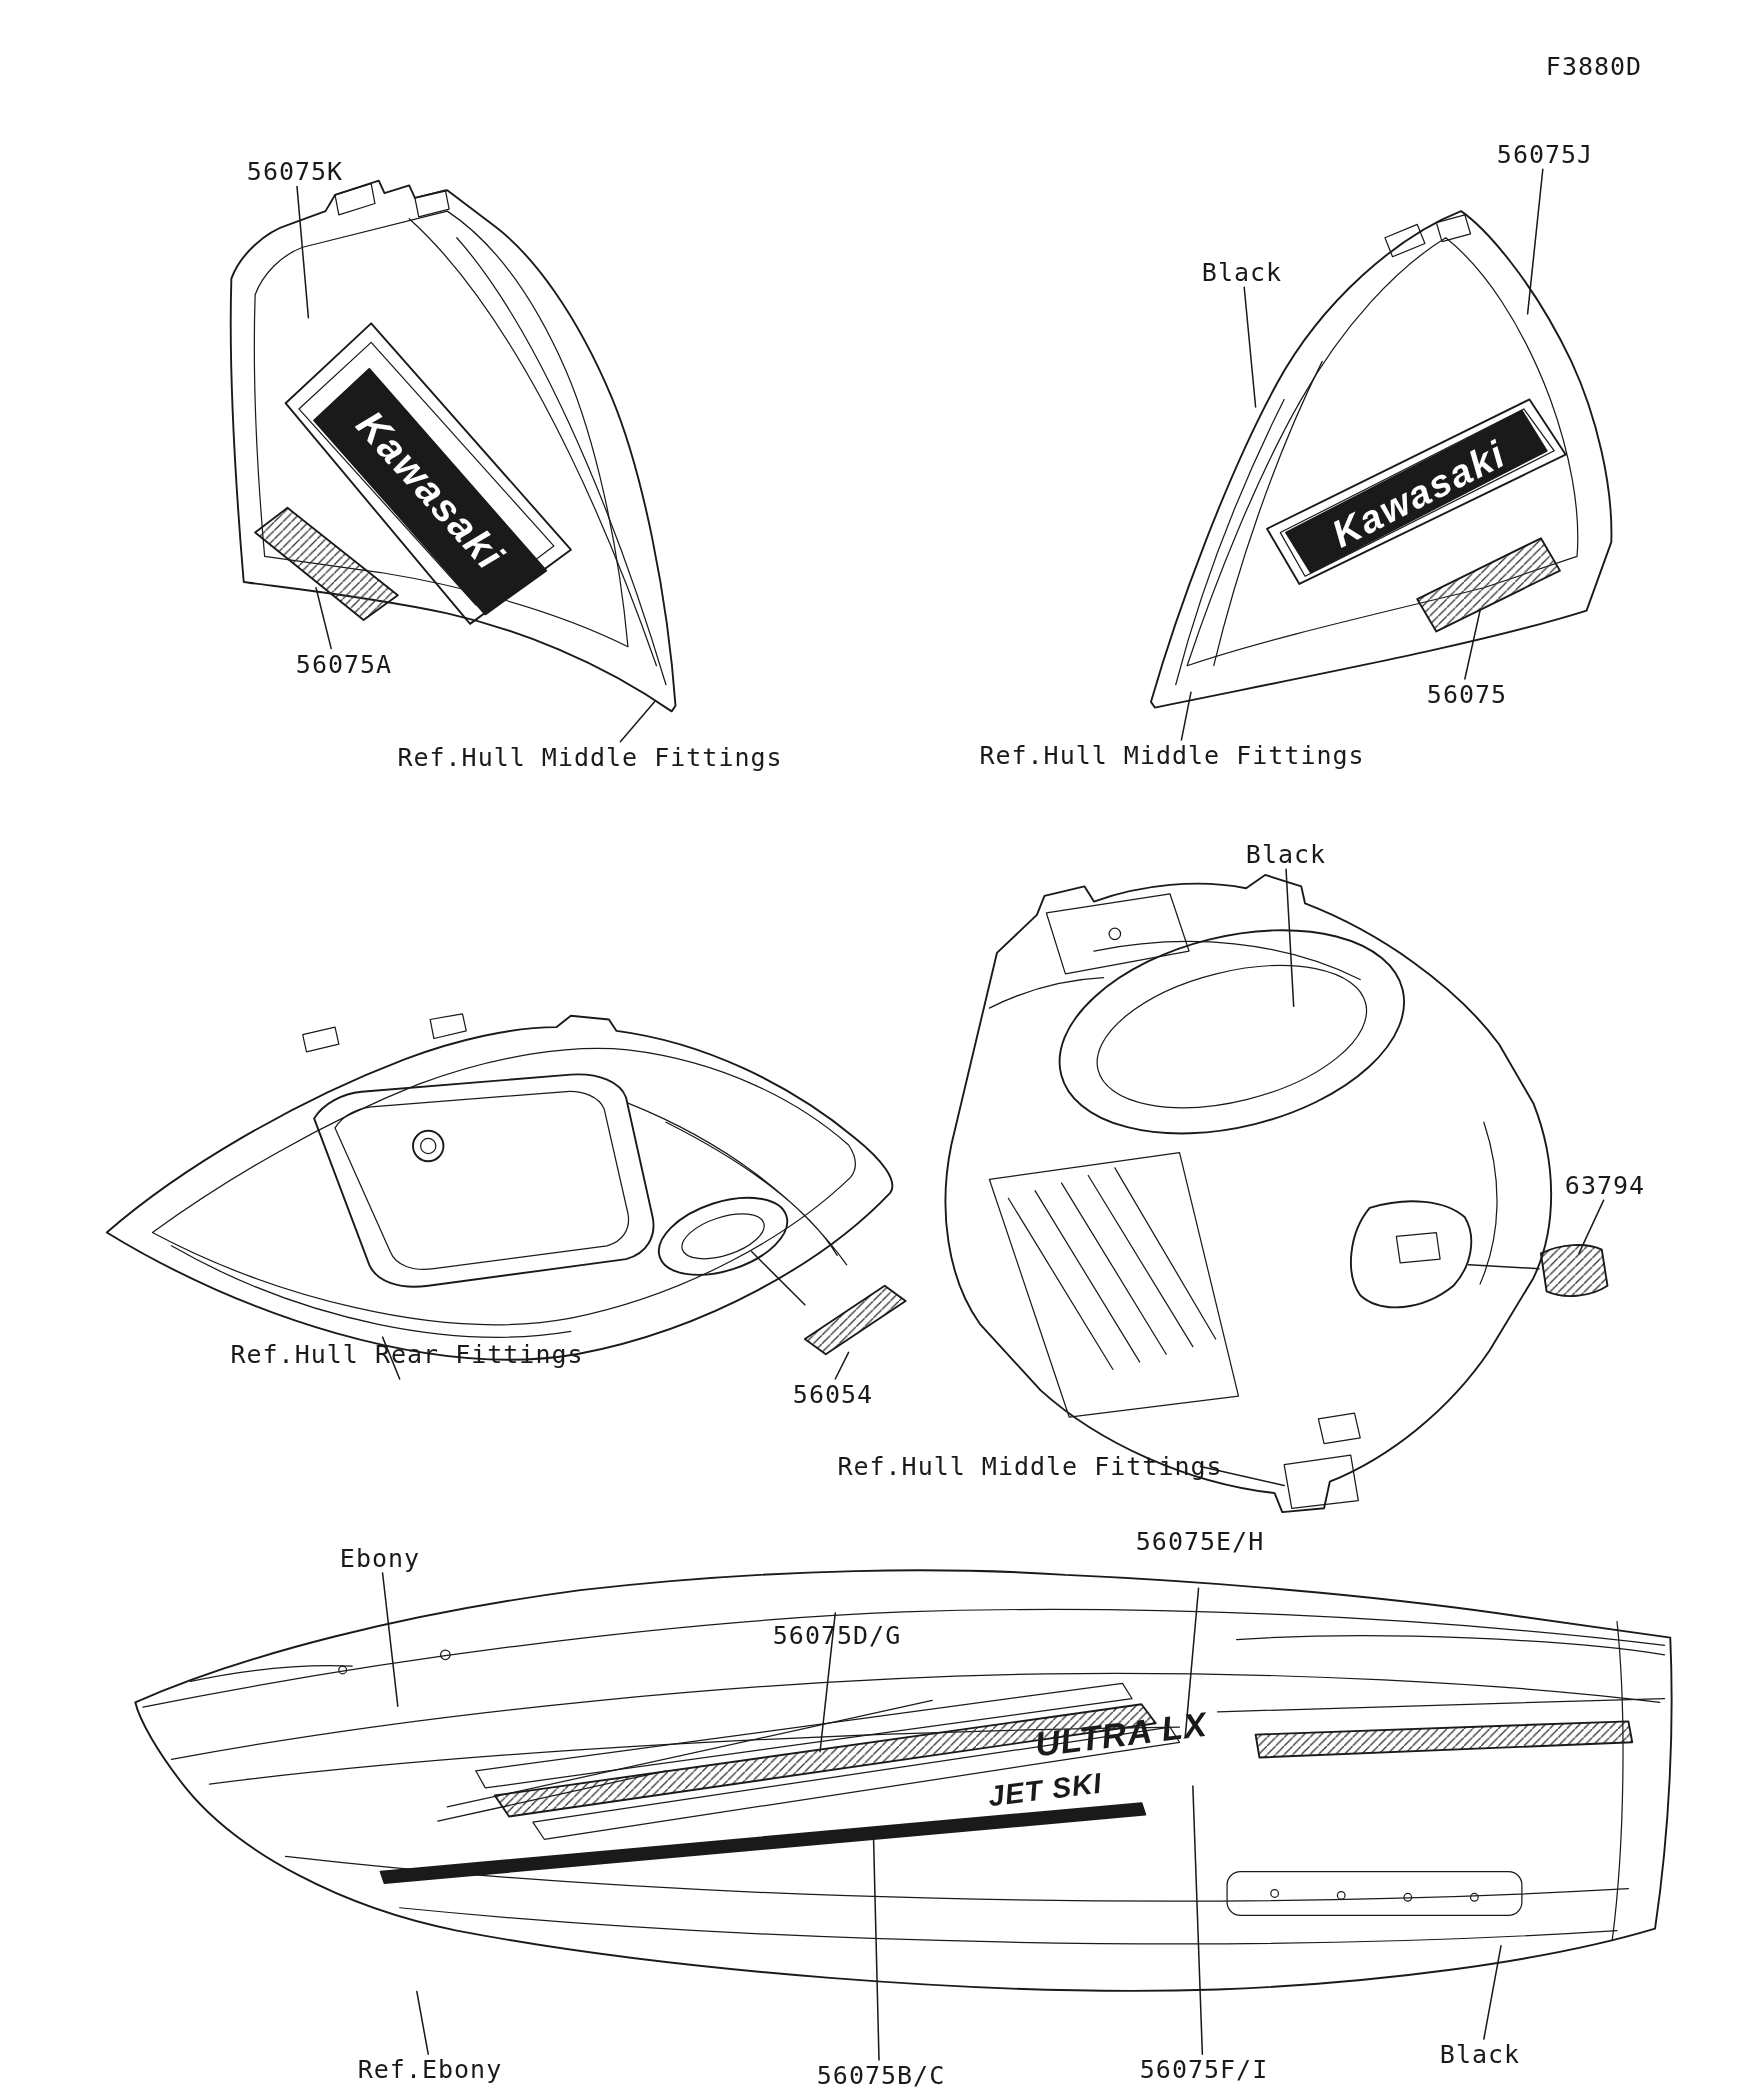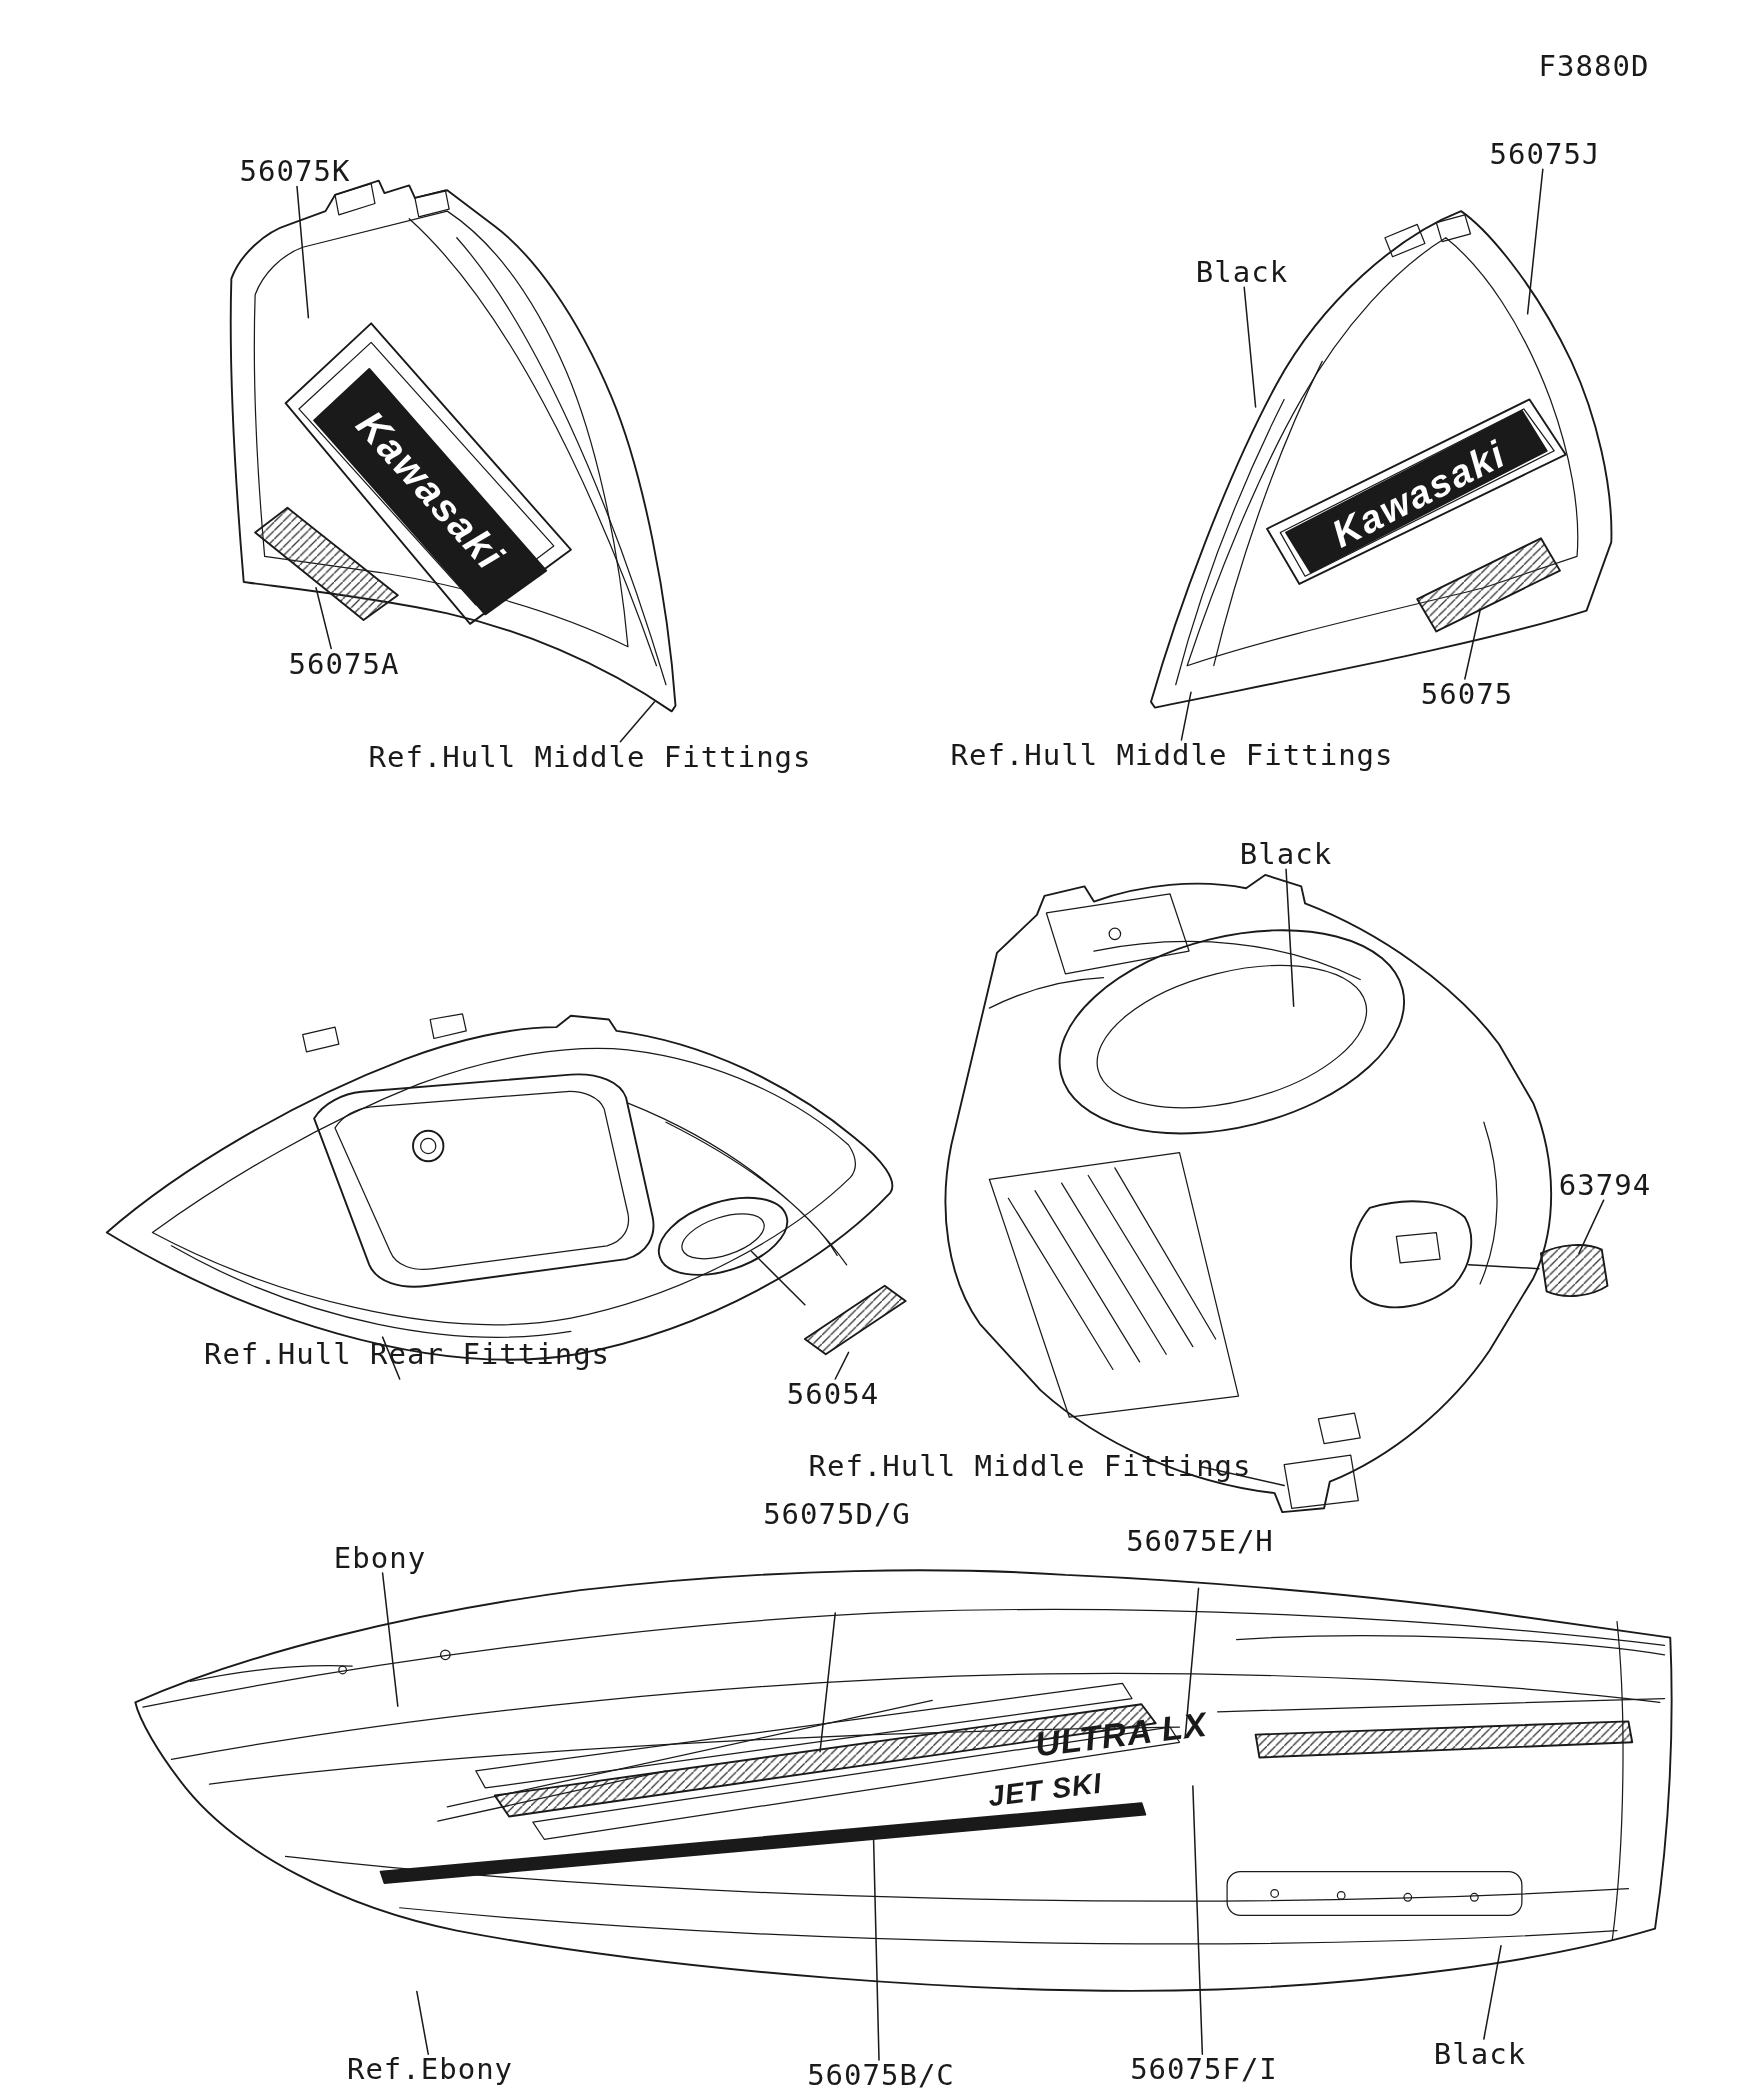--- a/index.html
+++ b/index.html
@@ -35,21 +35,21 @@
   }
   .decal-logo {
     font-family: "Liberation Sans", sans-serif;
     font-style: italic;
     font-weight: bold;
     fill: var(--ink, #1a1a1a);
     letter-spacing: 1px;
   }
   .lbl {
     position: absolute;
-    font-size: 29px;
+    font-size: 25px;
     line-height: 27px;
     white-space: nowrap;
     transform: translateX(-50%);
     letter-spacing: 1px;
   }
 </style>
 </head>
 <body>
 
 <div class="page">
@@ -173,21 +173,21 @@
   <div class="lbl" style="left:1172px; top:742px">Ref.Hull Middle Fittings</div>
 
   <div class="lbl" style="left:1286px; top:841px">Black</div>
   <div class="lbl" style="left:1605px; top:1172px">63794</div>
   <div class="lbl" style="left:1030px; top:1453px">Ref.Hull Middle Fittings</div>
 
   <div class="lbl" style="left:407px;  top:1341px">Ref.Hull Rear Fittings</div>
   <div class="lbl" style="left:833px;  top:1381px">56054</div>
 
   <div class="lbl" style="left:380px;  top:1545px">Ebony</div>
-  <div class="lbl" style="left:837px;  top:1501px">56075D/G</div>
+  <div class="lbl" style="left:837px;  top:1622px">56075D/G</div>
   <div class="lbl" style="left:1200px; top:1528px">56075E/H</div>
   <div class="lbl" style="left:430px;  top:2056px">Ref.Ebony</div>
   <div class="lbl" style="left:881px;  top:2062px">56075B/C</div>
   <div class="lbl" style="left:1204px; top:2056px">56075F/I</div>
   <div class="lbl" style="left:1480px; top:2041px">Black</div>
 
 </div>
 
 
 </body></html>

